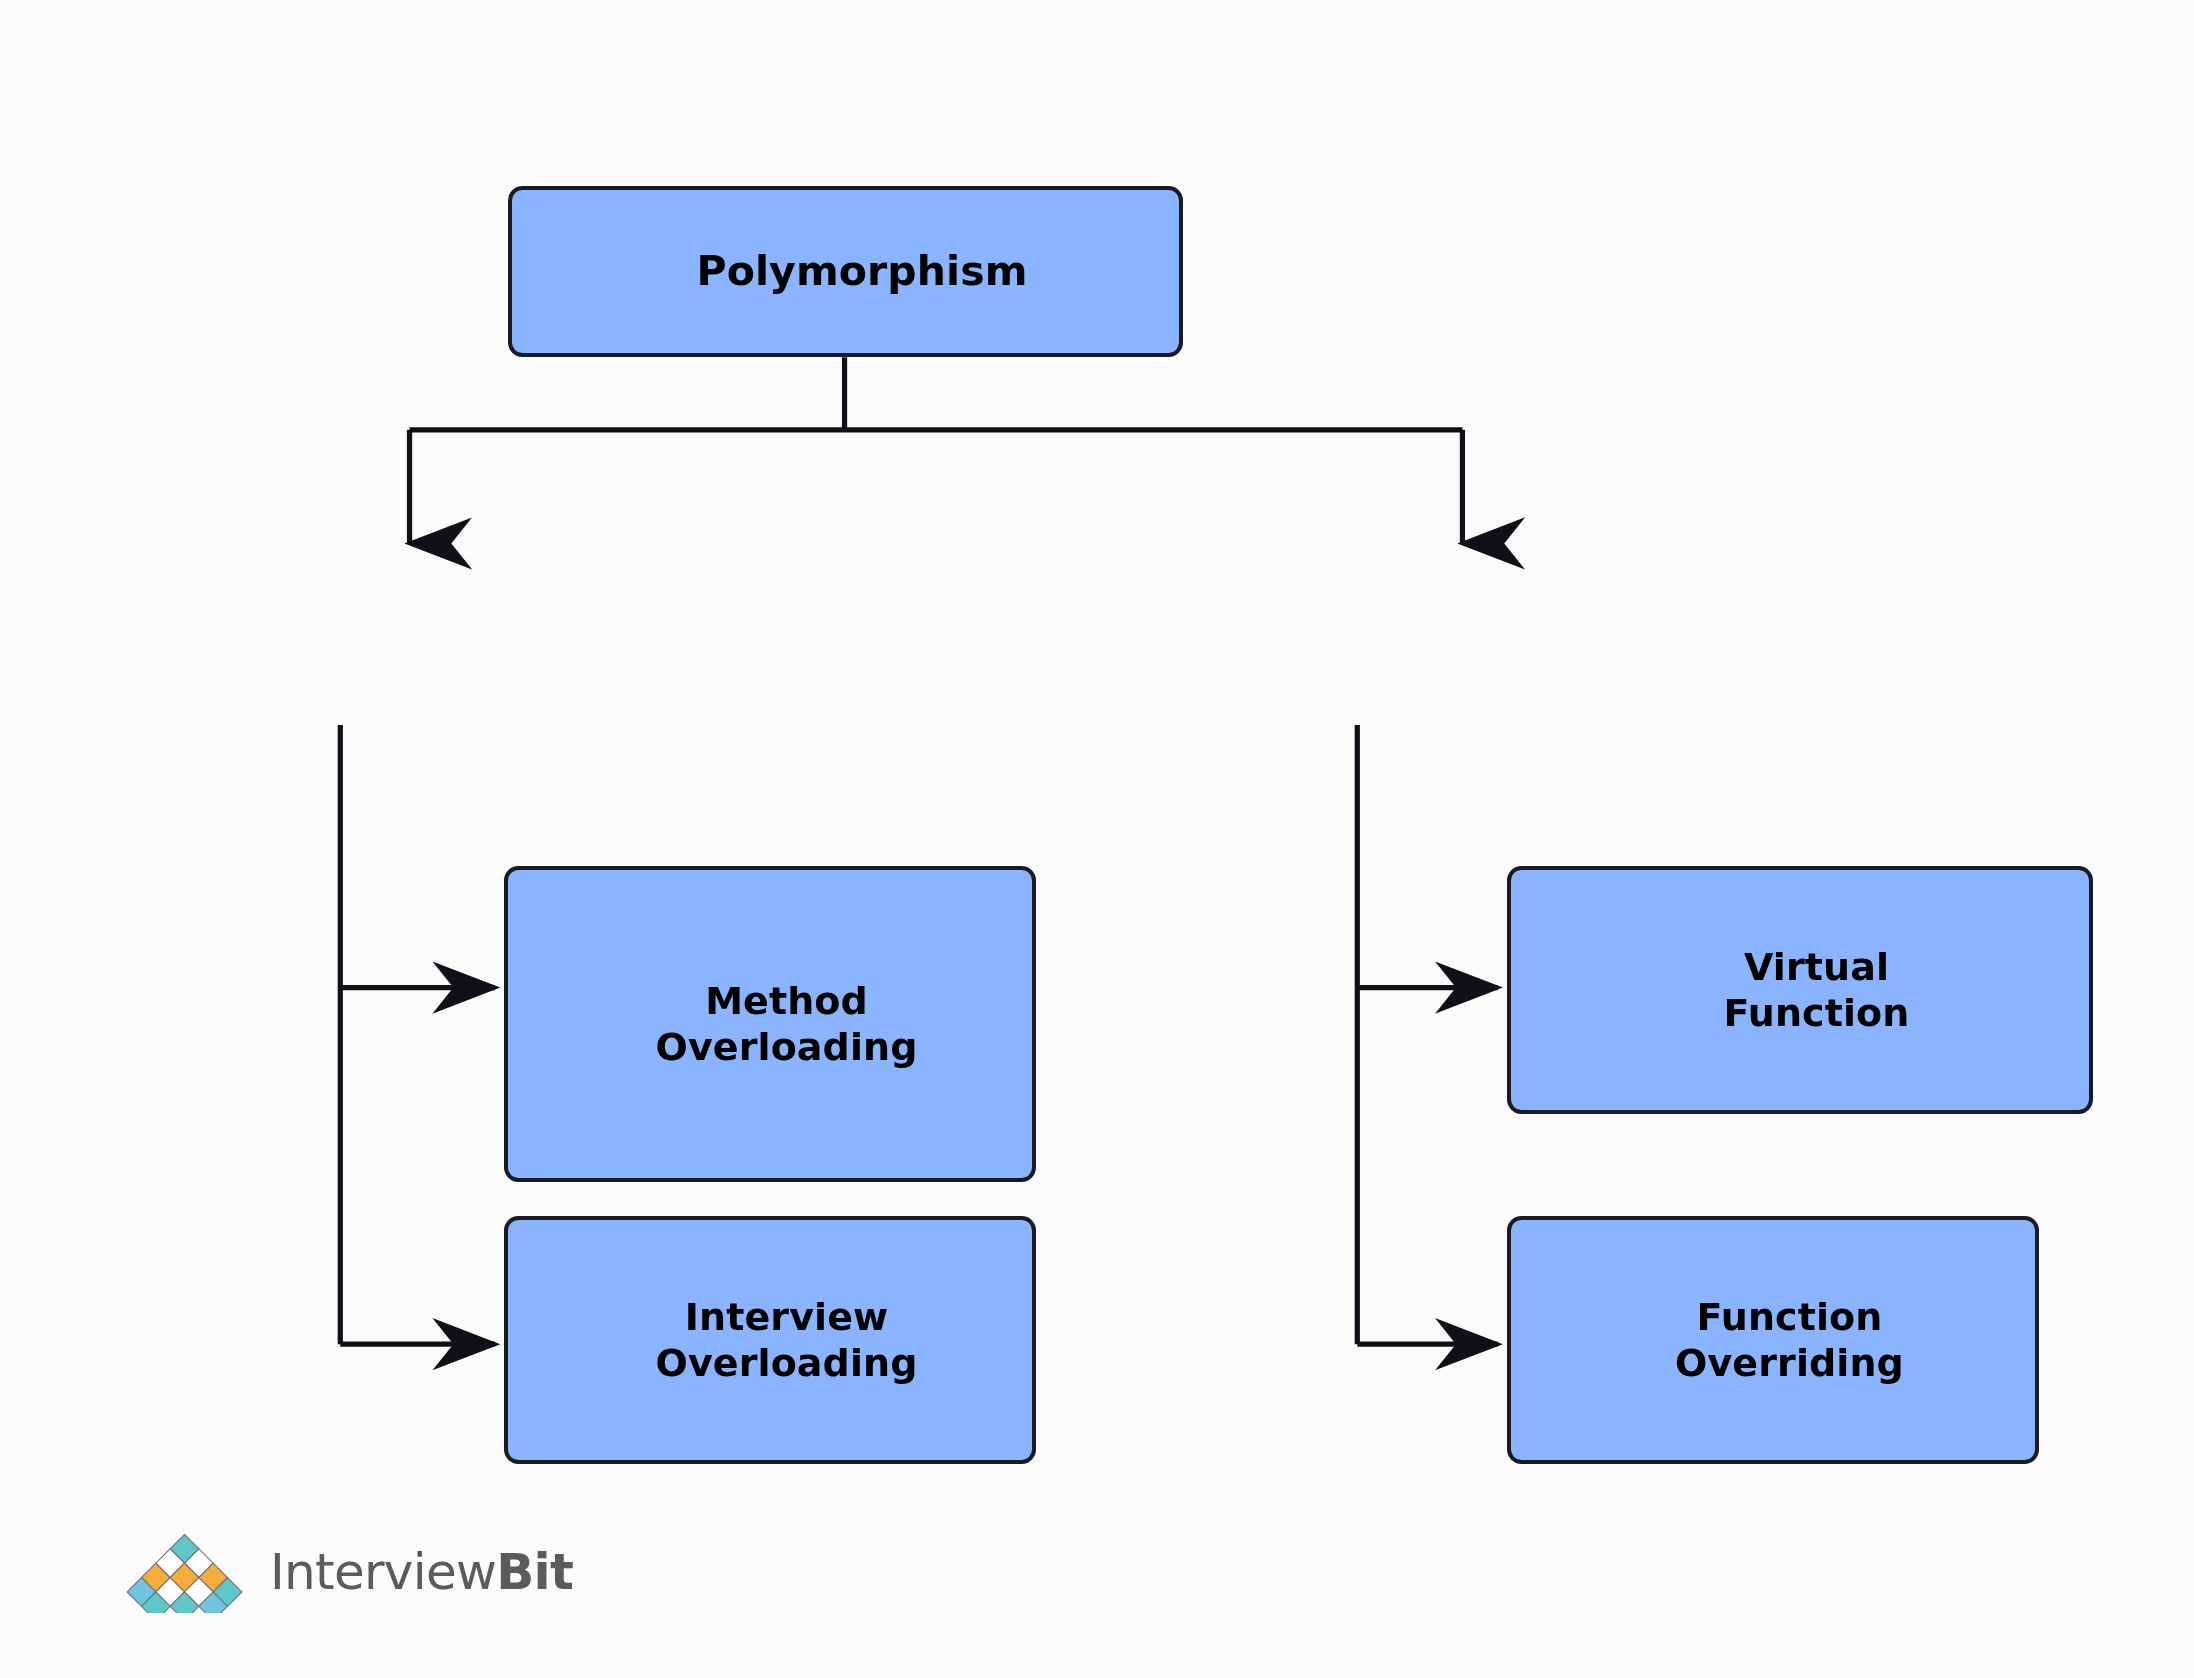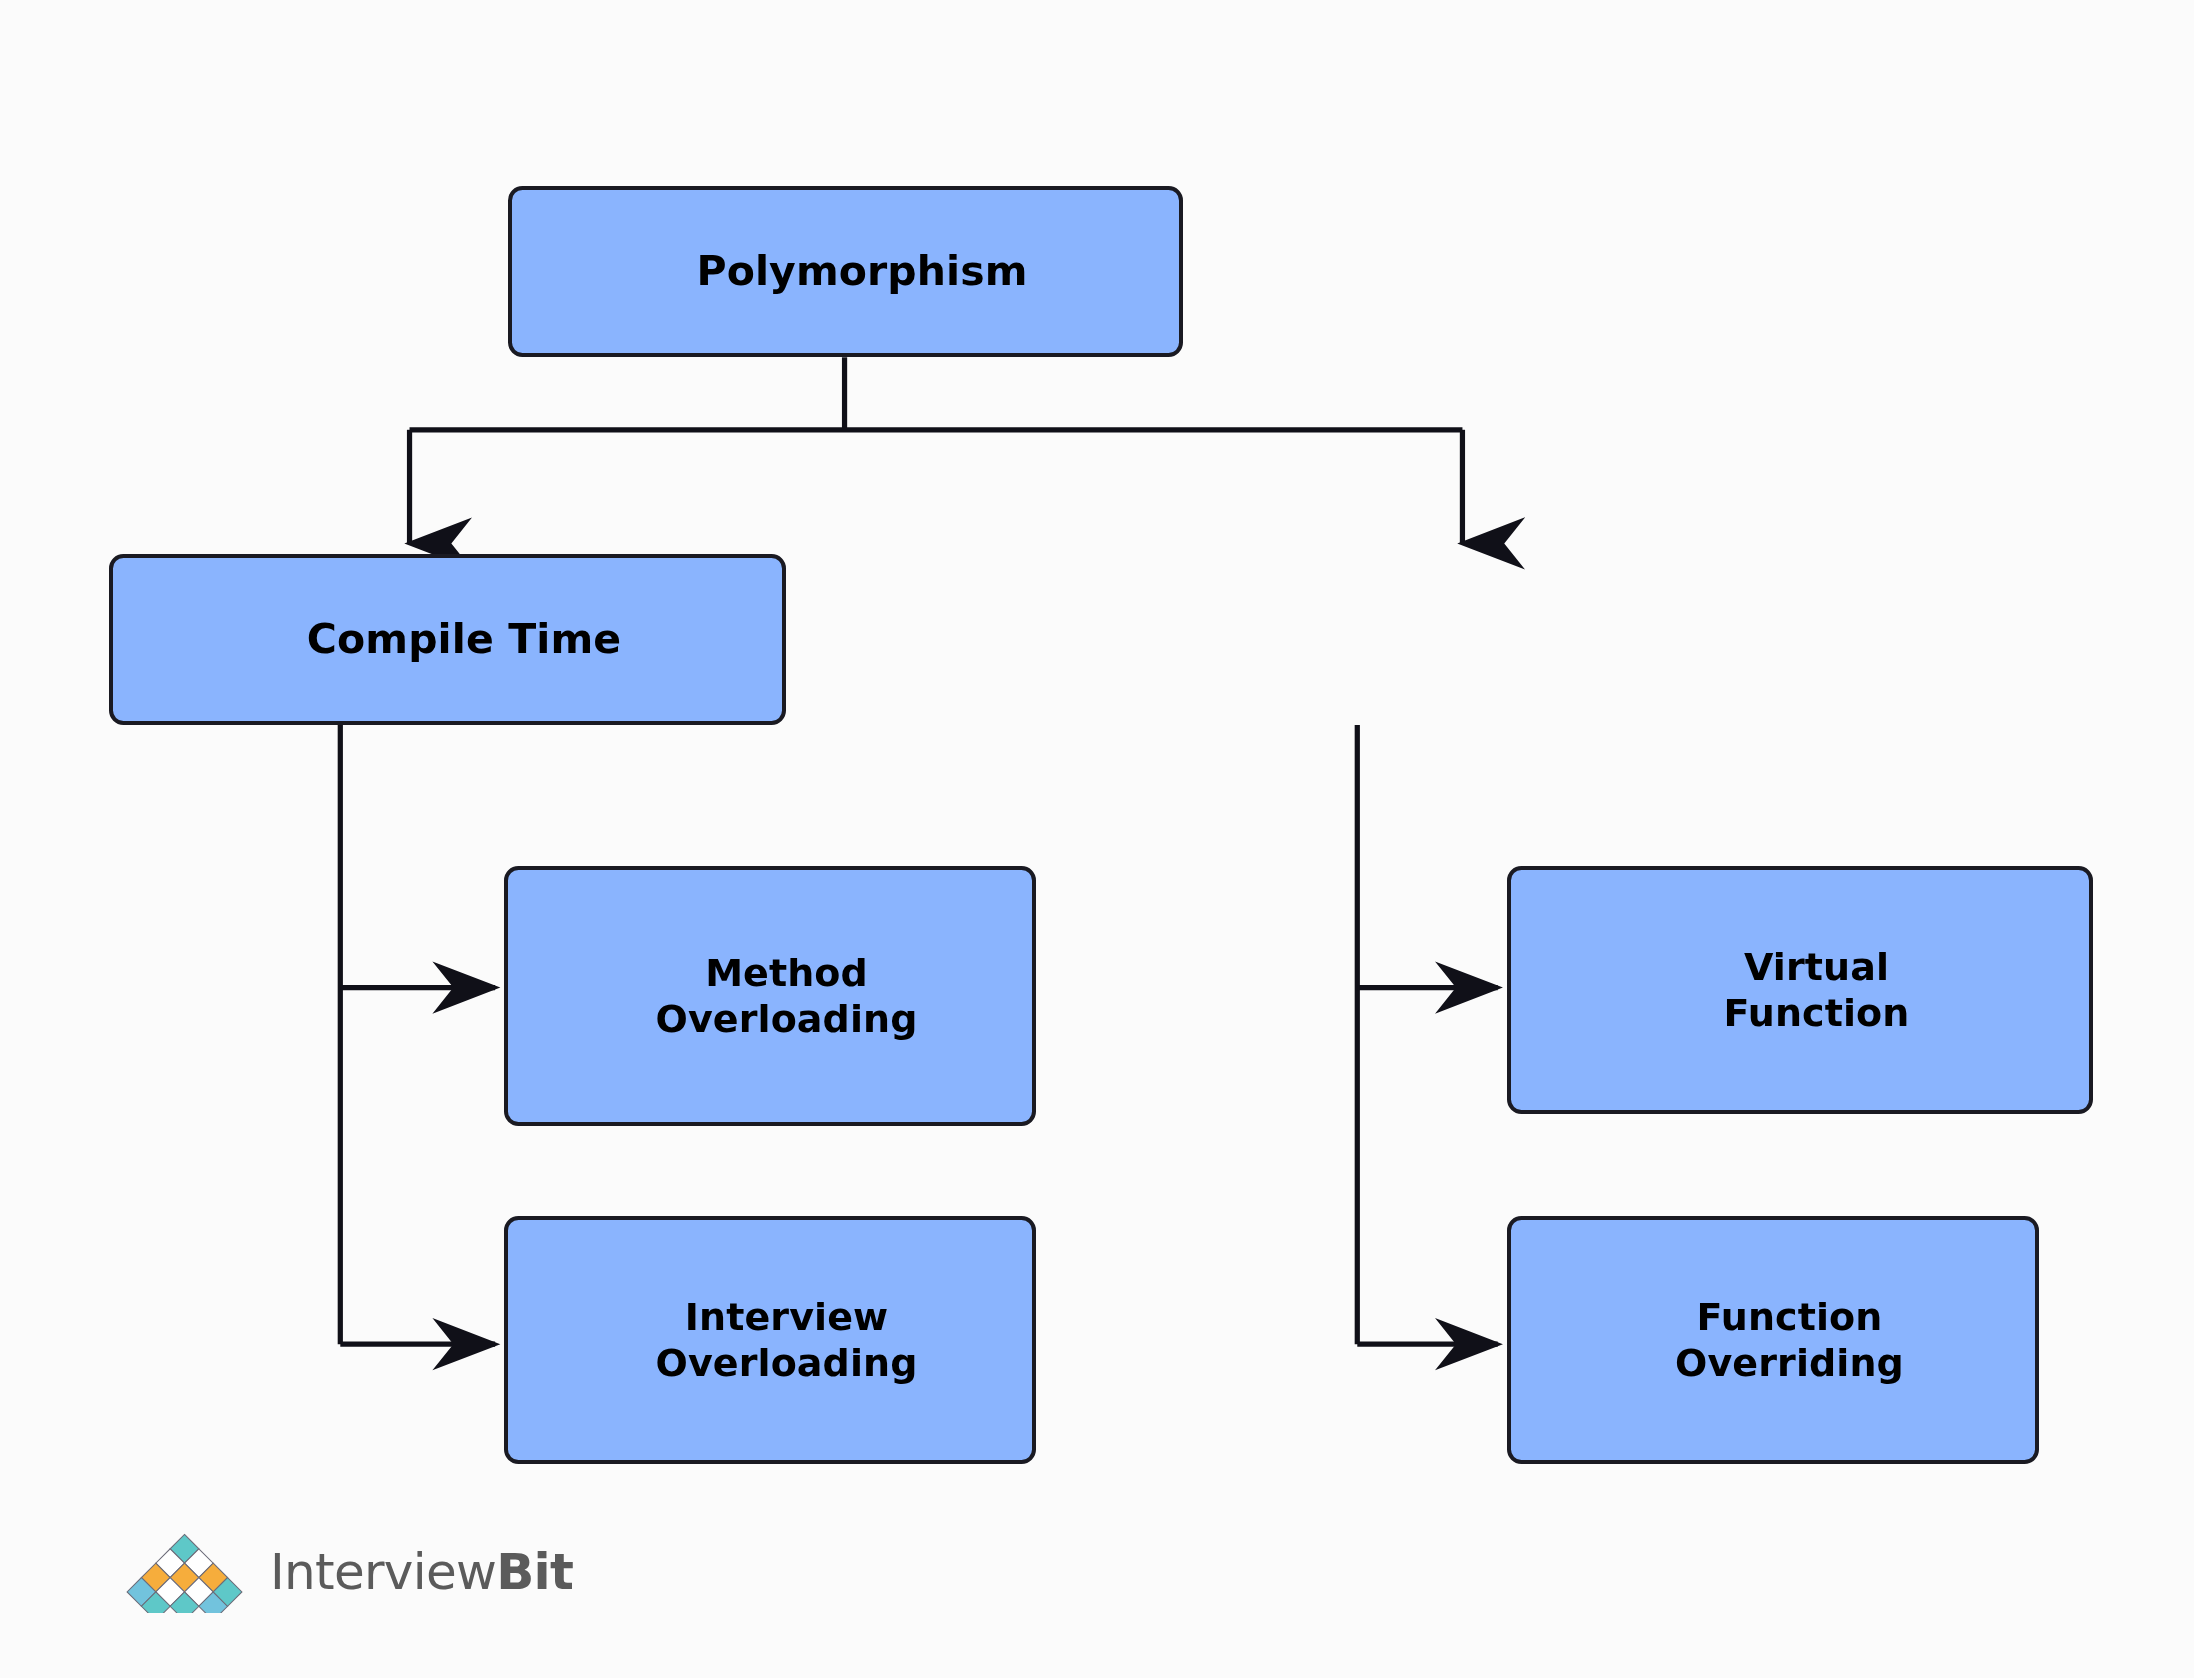--- a/index.html
+++ b/index.html
@@ -28,21 +28,21 @@
     color: #000000;
     font-weight: 700;
     line-height: 1.22;
     letter-spacing: 0.1px;
     white-space: pre-line;
     padding-left: 33px;
   }
   .node-root   { left: 508px;  top: 186px;  width: 675px; height: 171px; font-size: 41px; }
   .node-l1     { left: 109px;  top: 554px;  width: 677px; height: 171px; font-size: 41px; }
   .node-r1     { left: 1112px; top: 554px;  width: 673px; height: 171px; font-size: 41px; }
-  .node-l2a    { left: 504px;  top: 866px; width: 532px;  height: 260px; font-size: 38px; }
+  .node-l2a    { left: 504px;  top: 866px; width: 532px;  height: 316px; font-size: 38px; }
   .node-l2b    { left: 504px;  top: 1216px; width: 532px;  height: 248px; font-size: 38px; }
   .node-r2-a   { left: 1507px; top: 866px; width: 586px;  height: 248px; font-size: 38px; }
   .node-r2-b   { left: 1507px; top: 1216px; width: 532px;  height: 248px; font-size: 38px; }
 
   .edge-svg {
     position: absolute;
     left: 0; top: 0;
     width: 2194px;
     height: 1678px;
     pointer-events: none;
@@ -105,21 +105,20 @@
 
     <path class="edge-line" d="M 2078,1110 L 2078,2058"></path>
 
     <path class="edge-line" d="M 2078,1512 L 2293,1512" marker-end="url(#ah-right)"></path>
 
     <path class="edge-line" d="M 2078,2058 L 2293,2058" marker-end="url(#ah-right)"></path>
   </svg>
 
   <div class="node node-root">Polymorphism</div>
 
-  <div class="node node-l1">Compile Time</div>
 
 
   <div class="node node-l2a">Method
 Overloading</div>
 
   <div class="node node-l2b">Interview
 Overloading</div>
 
   <div class="node node-r2-a">Virtual
 Function</div>

